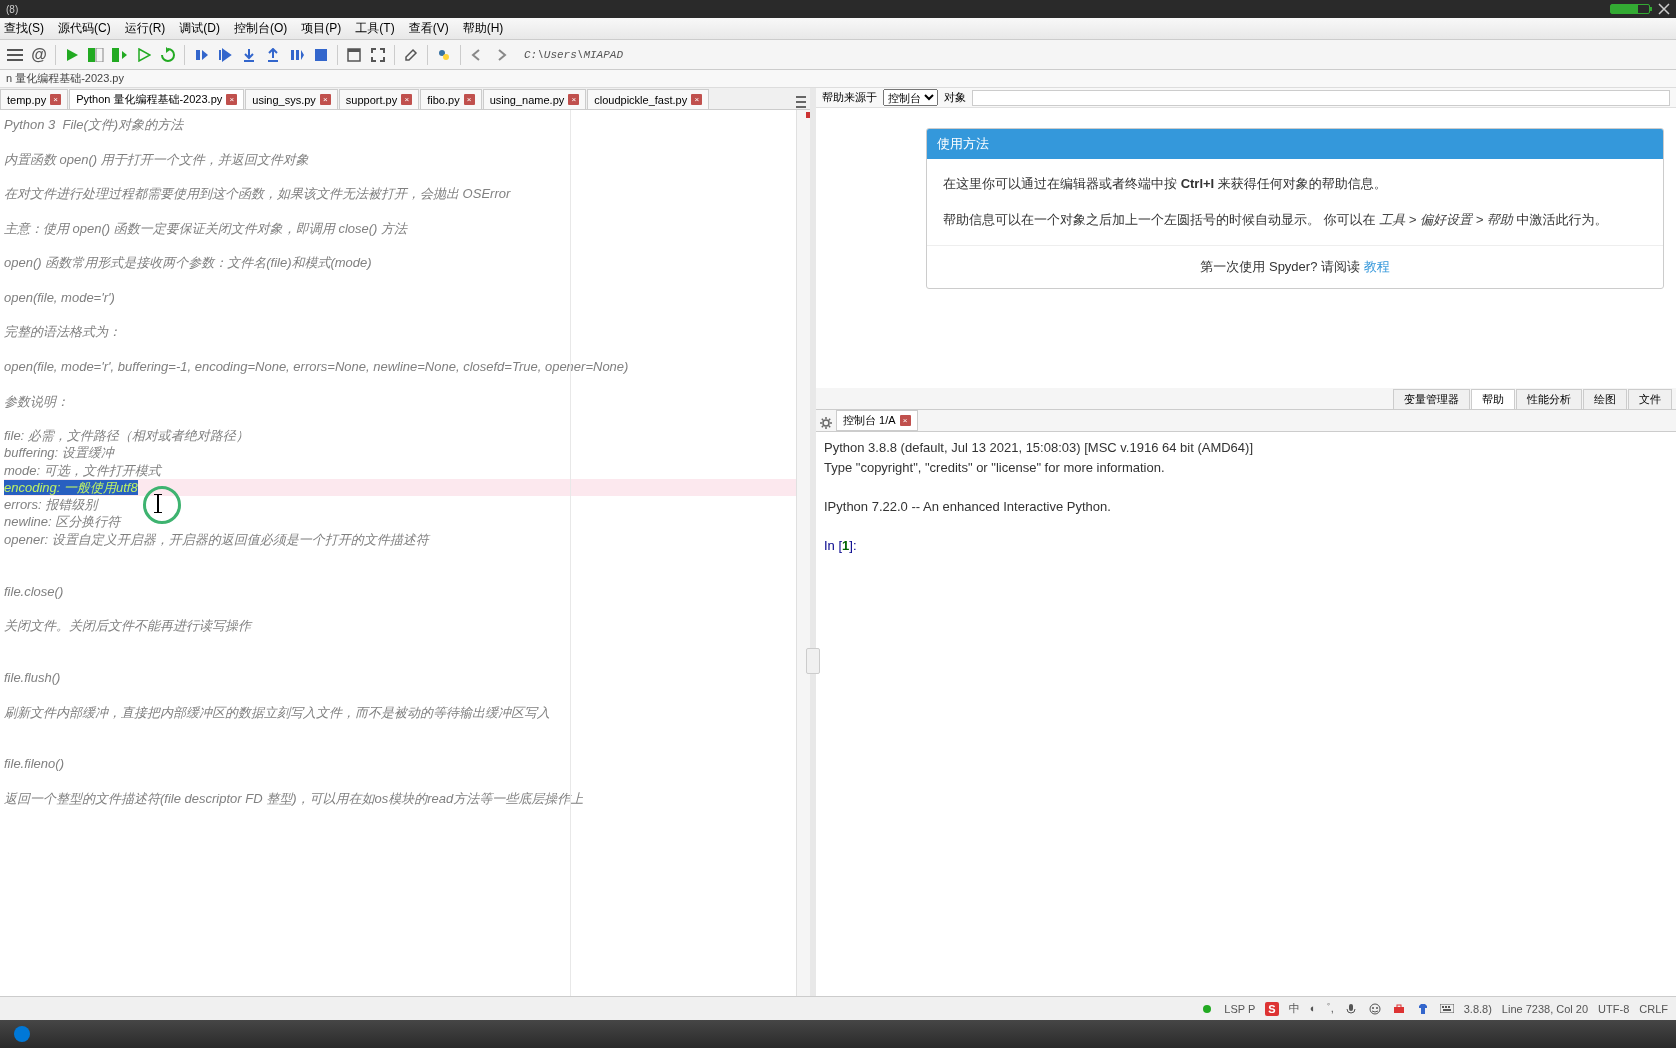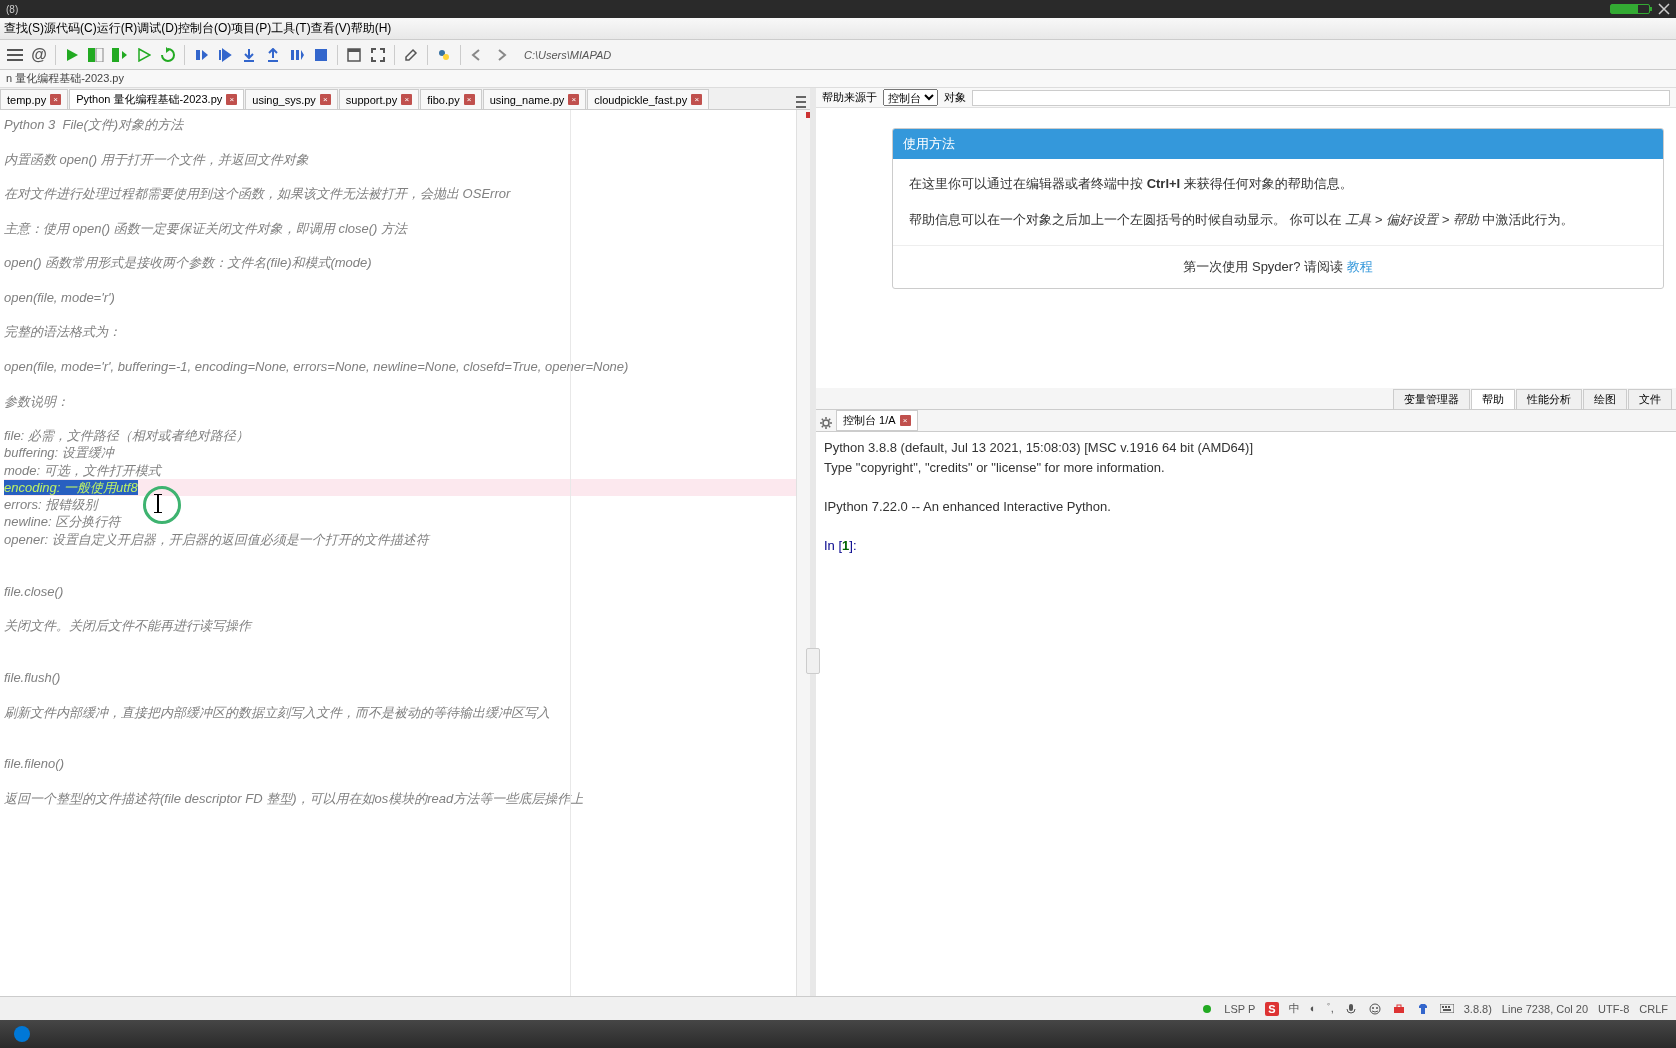--- a/index.html
+++ b/index.html
@@ -5,27 +5,27 @@
 * { margin: 0; padding: 0; box-sizing: border-box; font-family: "Microsoft YaHei", Arial, sans-serif; }
 body { width: 1676px; height: 1048px; background: #f0f0f0; overflow: hidden; font-size: 12px; }
 
 .top-band { height: 18px; background: #2a2a2a; display: flex; align-items: center; padding: 0 6px; }
 .top-band .left { color: #ccc; font-size: 10px; }
 .top-band .right { margin-left: auto; display: flex; align-items: center; gap: 8px; }
 .battery { width: 40px; height: 10px; border: 1px solid #3a3; border-radius: 2px; position: relative; }
 .battery::after { content: ''; position: absolute; right: -3px; top: 2px; width: 2px; height: 4px; background: #3a3; }
 .battery-fill { height: 100%; width: 70%; background: #3a3; }
 
-.menu-bar { height: 22px; background: #ececec; background: linear-gradient(#f8f8f8,#e8e8e8); border-bottom: 1px solid #ccc; display: flex; align-items: center; padding: 0 4px; font-size: 12px; }
+.menu-bar { height: 22px; background: #ececec; background: linear-gradient(#f8f8f8,#e8e8e8); border-bottom: 1px solid #ccc; display: flex; align-items: center; padding: 0 4px; gap: 14px; font-size: 12px; }
 .menu-bar span { cursor: default; }
 
 .toolbar { height: 30px; background: #f5f5f5; border-bottom: 1px solid #ccc; display: flex; align-items: center; padding: 0 4px; gap: 2px; }
 .tool-icon { width: 22px; height: 22px; display: flex; align-items: center; justify-content: center; border-radius: 2px; cursor: pointer; }
 .tool-sep { width: 1px; height: 20px; background: #ccc; margin: 0 3px; }
-.path-text { margin-left: 10px; font-family: Liberation Sans, sans-serif; font-size: 11px; color: #555; font-style: italic; }
+.path-text { margin-left: 10px; font-family: Liberation Mono, monospace; font-size: 11px; color: #555; font-style: italic; }
 
 .breadcrumb { height: 18px; background: #f8f8f8; border-bottom: 1px solid #ddd; display: flex; align-items: center; padding: 0 6px; font-size: 11px; color: #444; }
 
 .main-area { display: flex; height: calc(100% - 18px - 22px - 30px - 18px - 24px); }
 
 .left-pane { width: 810px; display: flex; flex-direction: column; background: #fff; }
 .tab-bar { height: 22px; background: #f0f0f0; border-bottom: 1px solid #ccc; display: flex; align-items: flex-end; overflow: hidden; }
 .file-tab { display: flex; align-items: center; height: 20px; padding: 0 6px; background: #f8f8f8; border: 1px solid #ccc; border-bottom: none; margin-right: 1px; font-size: 11px; gap: 4px; white-space: nowrap; }
 .file-tab.active { background: #fff; }
 .tab-close { width: 11px; height: 11px; background: #c0504d; border-radius: 1px; display: flex; align-items: center; justify-content: center; color: #fff; font-size: 8px; line-height: 1; }
@@ -46,21 +46,21 @@
 .text-caret::after { bottom: 0; }
 
 .splitter-v { width: 6px; background: #e8e8e8; cursor: col-resize; position: relative; }
 .splitter-handle { position: absolute; top: 560px; left: -4px; width: 14px; height: 26px; background: #f0f0f0; border: 1px solid #ccc; border-radius: 2px; }
 
 .right-pane { flex: 1; display: flex; flex-direction: column; background: #fff; }
 .help-header { height: 20px; display: flex; align-items: center; padding: 0 6px; gap: 6px; font-size: 11px; border-bottom: 1px solid #e0e0e0; background: #f8f8f8; }
 .help-header select { font-size: 11px; height: 17px; }
 .help-header input { flex: 1; height: 16px; font-size: 11px; border: 1px solid #ccc; padding: 0 3px; }
 
-.help-body { height: 280px; padding: 20px 12px 10px 76px; }
+.help-body { height: 280px; padding: 20px 12px 10px 110px; }
 .help-card { border: 1px solid #ccc; border-radius: 3px; overflow: hidden; }
 .help-card-title { background: #3498db; color: #fff; padding: 6px 10px; font-size: 13px; }
 .help-card-body { padding: 14px 16px; font-size: 13px; line-height: 1.7; color: #333; }
 .help-card-body b { font-weight: bold; }
 .help-card-body i { color: #444; }
 .help-card-footer { padding: 12px 16px; text-align: center; border-top: 1px solid #eee; font-size: 13px; color: #333; }
 .help-card-footer a { color: #3598db; text-decoration: none; }
 
 .panel-tabs-right { height: 22px; display: flex; align-items: flex-end; justify-content: flex-end; border-bottom: 1px solid #ccc; background: #f5f5f5; padding-right: 4px; gap: 1px; }
 .panel-tab { padding: 2px 10px; font-size: 11px; border: 1px solid #ccc; background: #f0f0f0; border-bottom: none; }

